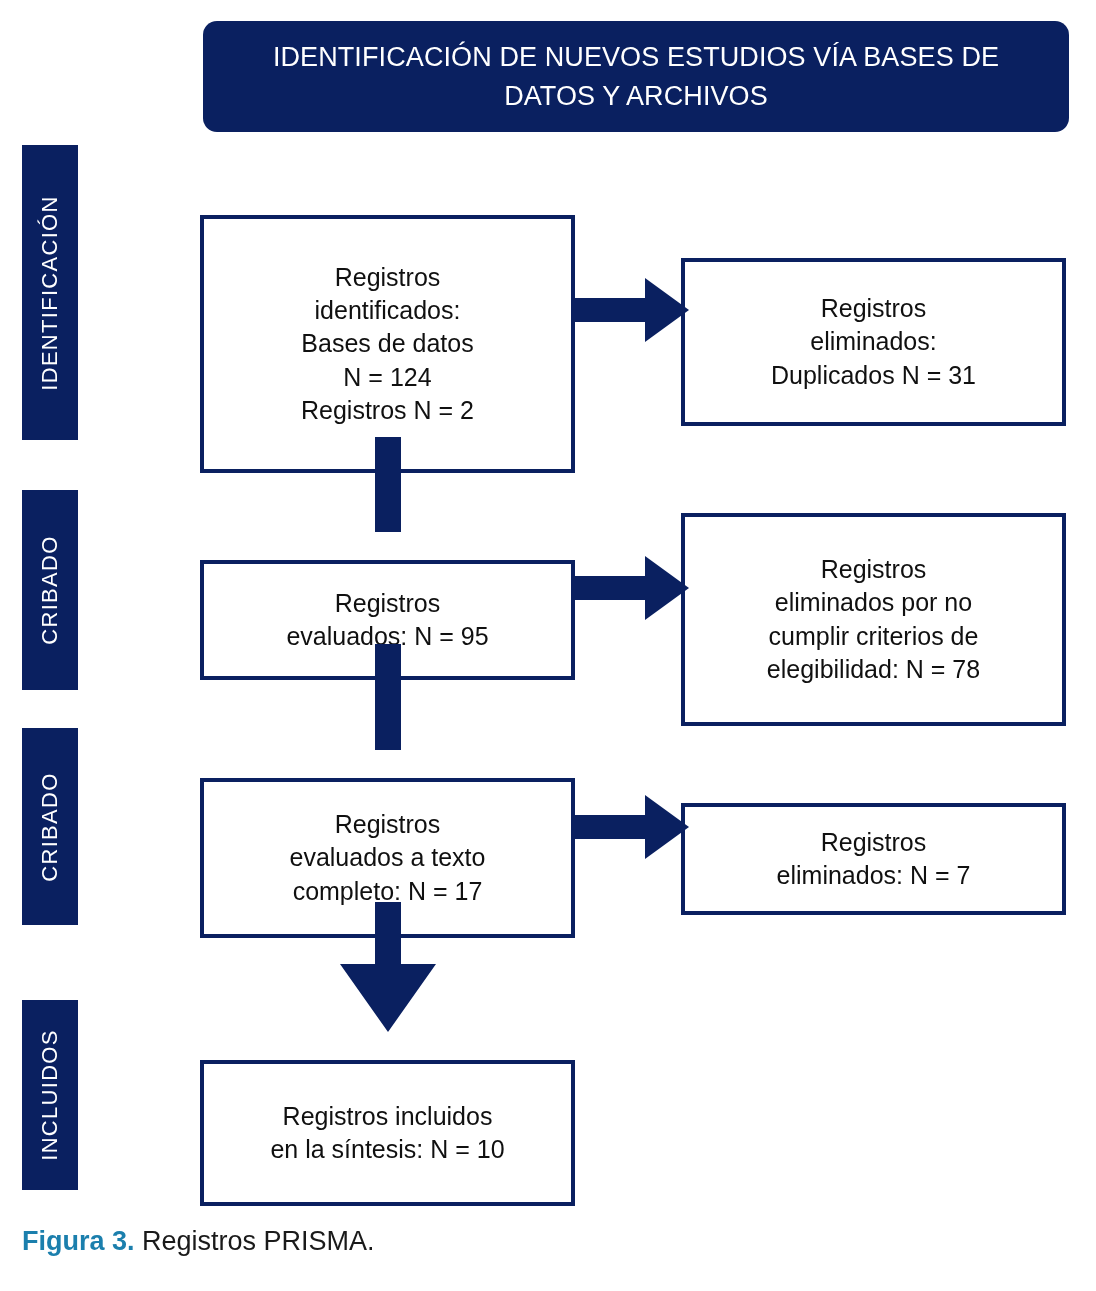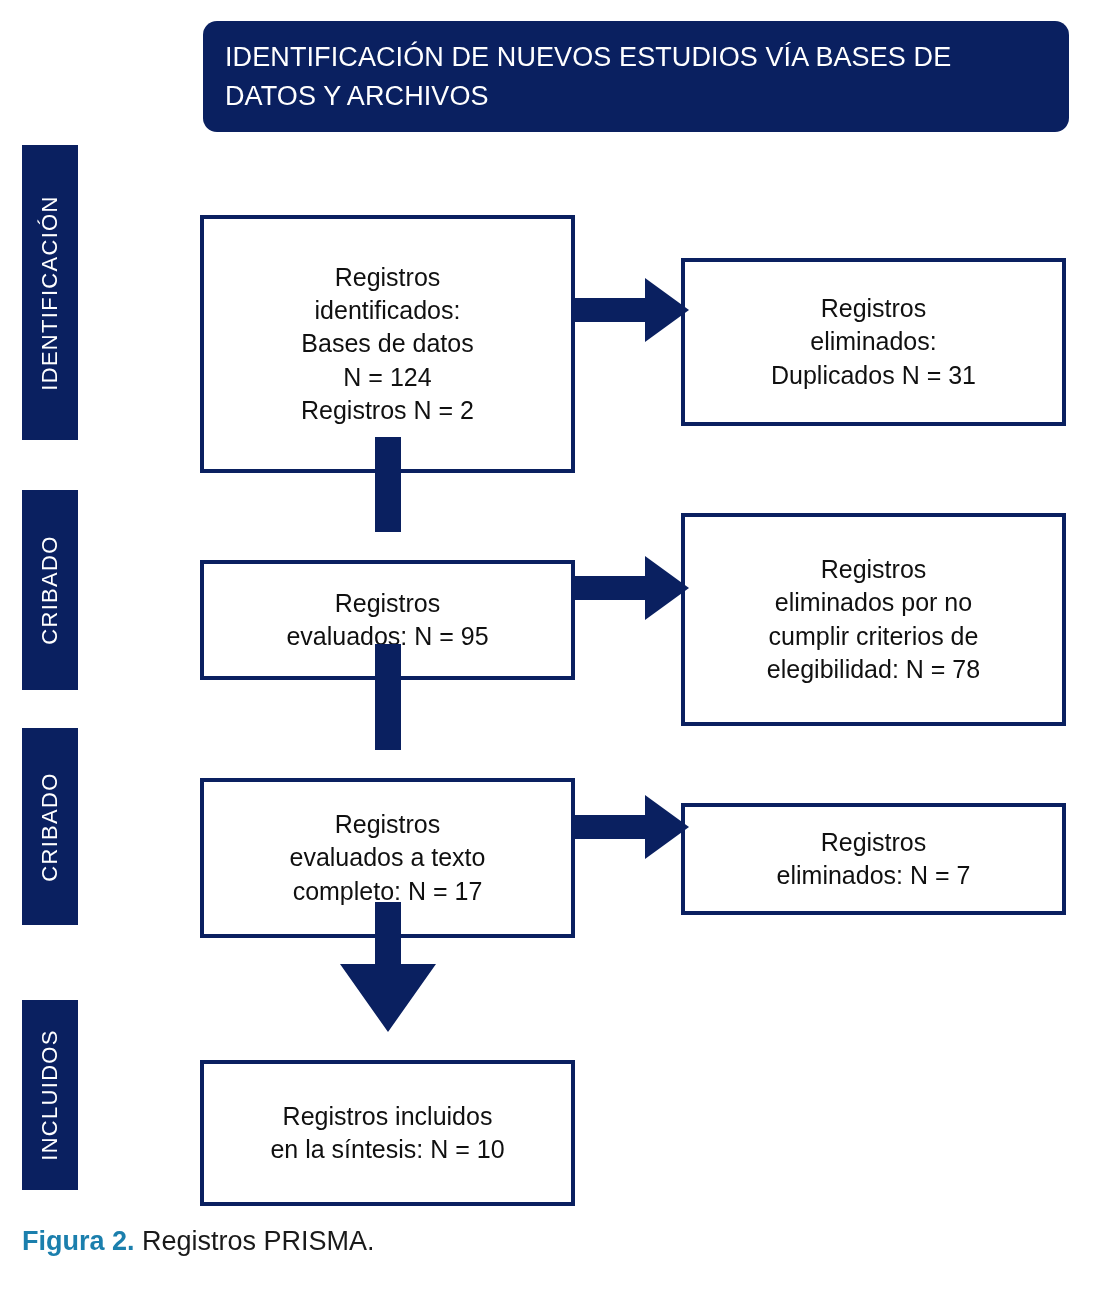--- a/index.html
+++ b/index.html
@@ -24,21 +24,21 @@
     left: 203px;
     top: 21px;
     width: 866px;
     height: 111px;
     background: #0a2060;
     border-radius: 14px;
     color: #ffffff;
     display: flex;
     align-items: center;
     justify-content: center;
-    text-align: left;
+    text-align: center;
     font-size: 27px;
     line-height: 1.42;
     letter-spacing: 0.1px;
     padding: 0 22px;
     box-sizing: border-box;
   }
 
   
   .stage-label {
     position: absolute;
@@ -184,16 +184,16 @@
     <polygon points="0,20 74,20 74,0 118,32 74,64 74,44 0,44" fill="#0a2060"></polygon>
   </svg>
   <svg class="h-arrow h-arrow-2" viewBox="0 0 118 64">
     <polygon points="0,20 74,20 74,0 118,32 74,64 74,44 0,44" fill="#0a2060"></polygon>
   </svg>
   <svg class="h-arrow h-arrow-3" viewBox="0 0 118 64">
     <polygon points="0,20 74,20 74,0 118,32 74,64 74,44 0,44" fill="#0a2060"></polygon>
   </svg>
 
   <div class="caption">
-    <span class="cap-strong">Figura 2.</span><span>&nbsp;</span><span>Registros PRISMA.</span>
+    <span class="cap-strong">Figura 3.</span><span>&nbsp;</span><span>Registros PRISMA.</span>
   </div>
 
 </div>
 
 </body></html>

